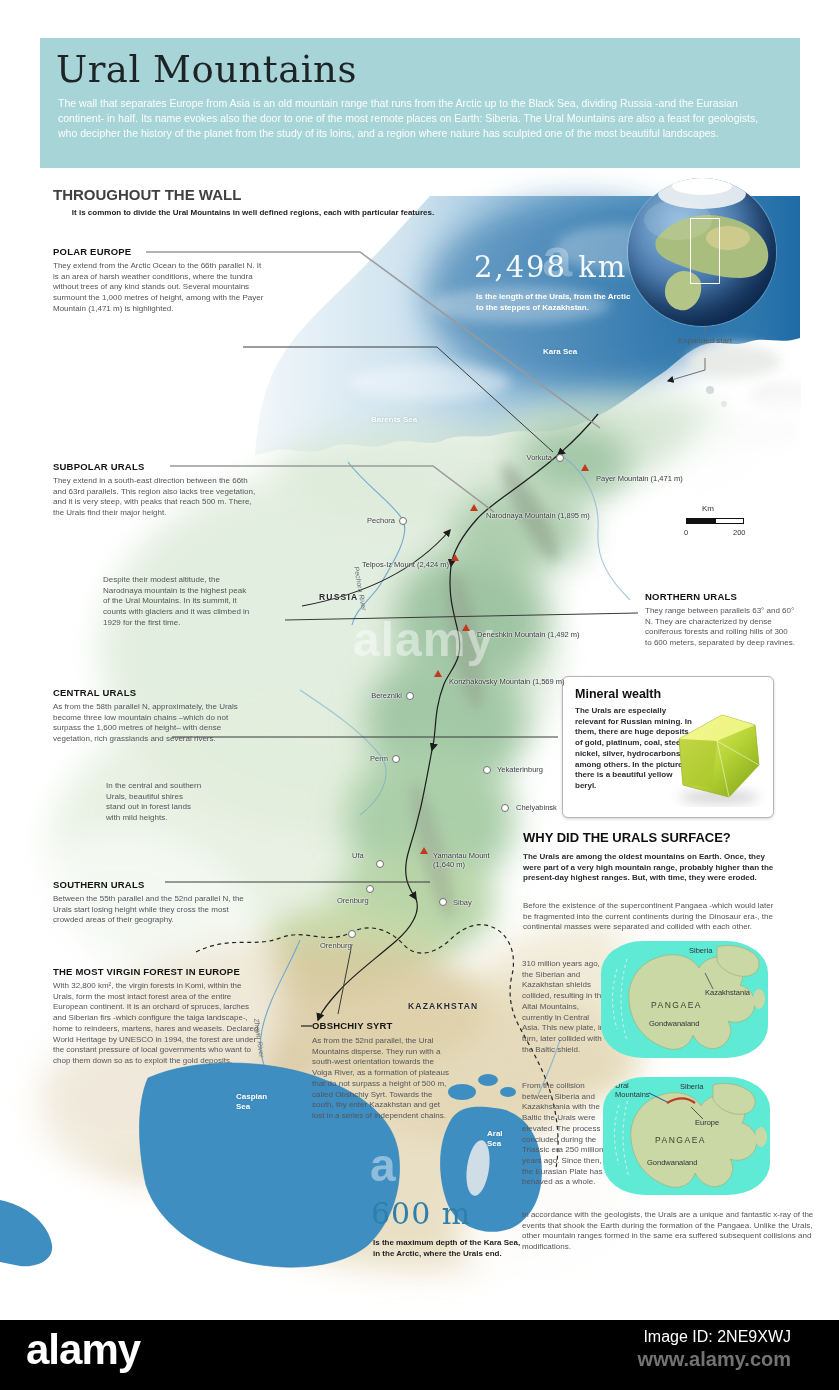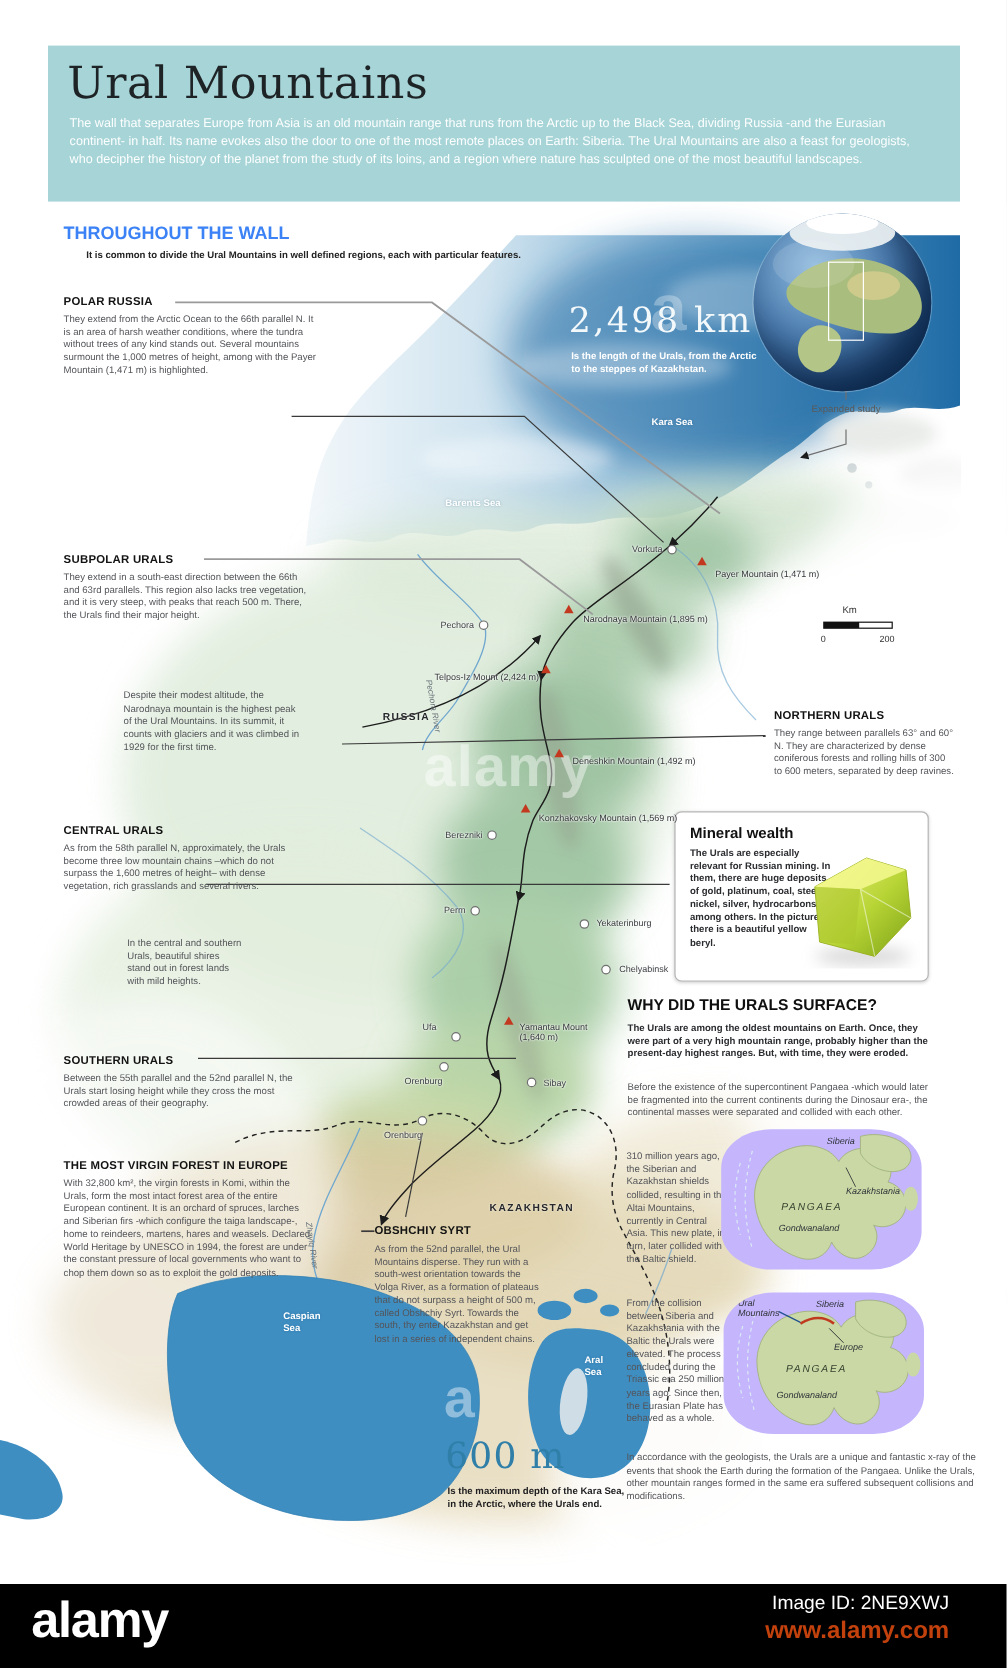--- a/index.html
+++ b/index.html
@@ -5,52 +5,52 @@
   html,body{margin:0;padding:0;background:#e9e9e9;}
   .page{position:relative;width:839px;height:1390px;background:#ffffff;overflow:hidden;
         font-family:"Liberation Sans",sans-serif;margin:0 auto;}
   .abs{position:absolute;}
   svg.mapcanvas{position:absolute;left:0;top:0;z-index:1;}
   .wm{position:absolute;font-weight:700;letter-spacing:1px;z-index:2;pointer-events:none;}
   .txt{z-index:3;}
   .hero{left:40px;top:38px;width:760px;height:130px;background:#a6d4d7;z-index:3;box-sizing:border-box;padding:10px 16px;}
   .hero h1{margin:0;font-family:"DejaVu Serif","Liberation Serif",serif;font-weight:500;font-size:37px;color:#1e2326;letter-spacing:.5px;}
   .hero p{margin:5px 0 0 2px;font-size:10.5px;line-height:1.42;color:#fdfefe;width:706px;}
-  .sec-h{font-size:15px;font-weight:800;color:#3b82f6;}
+  .sec-h{font-size:15px;font-weight:800;color:#404040;}
   .sec-sub{font-size:8px;font-weight:700;color:#222;}
   .rt{font-size:9.5px;font-weight:800;color:#131313;letter-spacing:.2px;}
   .bt{font-size:8px;color:#54555a;line-height:1.34;}
   .btb{font-size:8px;color:#2b2c30;line-height:1.34;font-weight:700;}
   .city-label{font-size:7.5px;color:#3f4045;text-shadow:0 0 2px #fff,0 0 2px #fff;z-index:3;}
   .peak-label{font-size:7.5px;color:#35363a;text-shadow:0 0 2px #fff,0 0 2px #fff;z-index:3;line-height:1.25;}
   .sea-label{font-size:8px;font-weight:700;color:#ffffff;z-index:3;line-height:1.25;text-shadow:0 0 2px rgba(30,80,120,.35);}
   .country-label{font-size:8.5px;font-weight:700;color:#26272b;letter-spacing:1.2px;text-shadow:0 0 2px rgba(255,255,255,.8);z-index:3;}
   .river-label{font-size:7px;font-style:italic;color:#68727a;z-index:3;}
   .dot{position:absolute;width:8px;height:8px;border:1.4px solid #6f6f6f;background:#fff;border-radius:50%;box-sizing:border-box;z-index:3;}
   .tri{position:absolute;width:0;height:0;border-left:4px solid transparent;border-right:4px solid transparent;border-bottom:7px solid #c2391f;z-index:3;}
   .stat-val{font-family:"DejaVu Serif","Liberation Serif",serif;z-index:3;}
   .stat-cap{font-size:8px;font-weight:700;line-height:1.35;z-index:3;}
   .globe{left:628px;top:178px;width:148px;height:148px;border-radius:50%;z-index:3;overflow:hidden;
          background:radial-gradient(circle at 35% 30%, #8db9dd 0%, #4a7cb0 45%, #1c4a7d 78%, #0d2e55 100%);
          box-shadow:inset -16px -20px 34px rgba(3,16,42,.6), 0 0 0 1px rgba(255,255,255,.25);}
   .globe-rect{position:absolute;left:62px;top:40px;width:28px;height:64px;border:1.5px solid #ffffff;z-index:4;}
   .mineral-box{left:562px;top:676px;width:212px;height:142px;background:#ffffff;border:1px solid #b5b5b5;border-radius:6px;
                box-shadow:0 1px 3px rgba(0,0,0,.18);z-index:3;box-sizing:border-box;padding:10px 12px;}
   .mineral-box h3{margin:0;font-size:12.5px;font-weight:800;color:#111;}
-  .paleo{position:absolute;width:167px;background:#c4b5fd;border-radius:42px/32px;z-index:3;overflow:hidden;font-style:italic;}
+  .paleo{position:absolute;width:167px;background:#5eead4;border-radius:42px/32px;z-index:3;overflow:hidden;}
   .pm-label{position:absolute;font-size:7.5px;color:#2f3338;line-height:1.2;z-index:4;}
   .pm-pangaea{position:absolute;font-size:8.5px;letter-spacing:1.5px;color:#37422f;z-index:4;}
   .scale-km{font-size:8px;color:#333;z-index:3;}
   .scale-num{font-size:7.5px;color:#333;z-index:3;}
   .scale-bar-b{left:686px;top:518px;width:29px;height:6px;background:#111;z-index:3;}
   .scale-bar-w{left:715px;top:518px;width:29px;height:6px;background:#fff;border:1px solid #111;box-sizing:border-box;z-index:3;}
   .footer{left:0;top:1320px;width:839px;height:70px;background:#000;z-index:6;}
   .footer .logo{position:absolute;left:26px;top:6px;font-size:42px;font-weight:700;color:#fff;letter-spacing:-1px;}
   .footer .fid{position:absolute;right:48px;top:8px;font-size:16px;color:#fff;text-align:right;}
-  .footer .furl{position:absolute;right:48px;top:28px;font-size:20px;font-weight:700;color:#c2410c;text-align:right;}
+  .footer .furl{position:absolute;right:48px;top:28px;font-size:20px;font-weight:700;color:#737373;text-align:right;}
   .exp-label{font-size:8px;color:#5a5a5a;text-align:center;line-height:1.3;z-index:3;}
 </style>
 </head>
 <body>
 
 <div class="page">
 
   <svg class="mapcanvas" width="839" height="1320" viewBox="0 0 839 1320">
     <defs>
       <linearGradient id="og" x1="0" y1="0" x2="1" y2="0">
@@ -167,21 +167,21 @@
   <div class="wm" style="left:704px;top:1140px;font-size:46px;color:rgba(170,170,170,.3);">a</div>
 
   <div class="abs hero">
     <h1>Ural Mountains</h1>
     <p>The wall that separates Europe from Asia is an old mountain range that runs from the Arctic up to the Black Sea, dividing Russia -and the Eurasian continent- in half.  Its name evokes also the door to one of the most remote places on Earth: Siberia. The Ural Mountains are also a feast for geologists, who decipher the history of the planet from the study of its loins, and a region where nature has sculpted one of the most beautiful landscapes.</p>
   </div>
 
   <div class="abs txt sec-h" style="left:53px;top:186px;">THROUGHOUT THE WALL</div>
   <div class="abs txt sec-sub" style="left:53px;top:208px;width:400px;text-align:center;">It is common to divide the Ural Mountains in well defined regions, each with particular features.</div>
 
-  <div class="abs txt rt" style="left:53px;top:246px;">POLAR RUSSIA</div>
+  <div class="abs txt rt" style="left:53px;top:246px;">POLAR EUROPE</div>
   <div class="abs txt bt" style="left:53px;top:261px;width:215px;">They extend from the Arctic Ocean to the 66th parallel N. It is an area of harsh weather conditions, where the tundra without trees of any kind stands out. Several mountains surmount the 1,000 metres of height, among with the Payer Mountain (1,471 m) is highlighted.</div>
 
 
   <div class="abs txt rt" style="left:53px;top:461px;">SUBPOLAR URALS</div>
   <div class="abs txt bt" style="left:53px;top:476px;width:208px;">They extend in a south-east direction between the 66th and 63rd parallels. This region also lacks tree vegetation, and it is very steep, with peaks that reach 500 m. There, the Urals find their major height.</div>
 
   <div class="abs txt bt" style="left:103px;top:575px;width:147px;">Despite their modest altitude, the Narodnaya mountain is the highest peak of the Ural Mountains. In its summit, it counts with glaciers and it was climbed in 1929 for the first time.</div>
 
   <div class="abs txt rt" style="left:645px;top:591px;">NORTHERN URALS</div>
   <div class="abs txt bt" style="left:645px;top:606px;width:150px;">They range between parallels 63° and 60° N. They are characterized by dense coniferous forests and rolling hills of 300 to 600 meters, separated by deep ravines.</div>
@@ -210,21 +210,21 @@
     <svg width="148" height="148" viewBox="0 0 148 148">
       <path d="M28,62 C40,44 66,34 92,38 C118,42 138,56 140,74 C142,90 130,100 112,100 C92,100 70,94 54,88 C40,83 24,76 28,62 Z" fill="#a9bd7e"></path>
       <path d="M44,98 C52,90 66,92 72,102 C76,114 70,128 58,132 C46,134 36,124 37,112 C38,105 40,101 44,98 Z" fill="#b3c687"></path>
       <ellipse cx="100" cy="60" rx="22" ry="12" fill="#d6cd8f" opacity="0.8"></ellipse>
       <ellipse cx="74" cy="16" rx="44" ry="15" fill="#e8eef0" opacity="0.95"></ellipse>
       <ellipse cx="74" cy="8" rx="30" ry="9" fill="#ffffff"></ellipse>
       <ellipse cx="50" cy="42" rx="34" ry="20" fill="#ffffff" opacity="0.13"></ellipse>
     </svg>
     <div class="globe-rect"></div>
   </div>
-  <div class="abs exp-label" style="left:672px;top:336px;width:66px;">Expanded study</div>
+  <div class="abs exp-label" style="left:672px;top:336px;width:66px;">Expanded start</div>
 
   <div class="abs mineral-box">
     <h3>Mineral wealth</h3>
     <div class="btb" style="width:118px;margin-top:5px;">The Urals are especially relevant for Russian mining. In them, there are huge deposits of gold, platinum, coal, steel, nickel, silver, hydrocarbons, among others. In the picture, there is a beautiful yellow beryl.</div>
     <svg width="100" height="100" viewBox="0 0 100 100" style="position:absolute;right:6px;top:30px;">
       <ellipse cx="52" cy="90" rx="40" ry="7" fill="#c9c9c9" opacity="0.75" filter="url(#soft2)"></ellipse>
       <path d="M12,32 L55,8 L88,18 L92,58 L62,90 L16,78 Z" fill="url(#beryl)" stroke="#9ab123" stroke-width="0.8"></path>
       <path d="M12,32 L55,8 L88,18 L50,34 Z" fill="#f4f98f" opacity="0.85"></path>
       <path d="M12,32 L50,34 L45,80 L16,78 Z" fill="#a9c52c" opacity="0.55"></path>
       <path d="M50,34 L92,58 M50,34 L62,90" stroke="rgba(255,255,255,0.5)" stroke-width="1" fill="none"></path>

